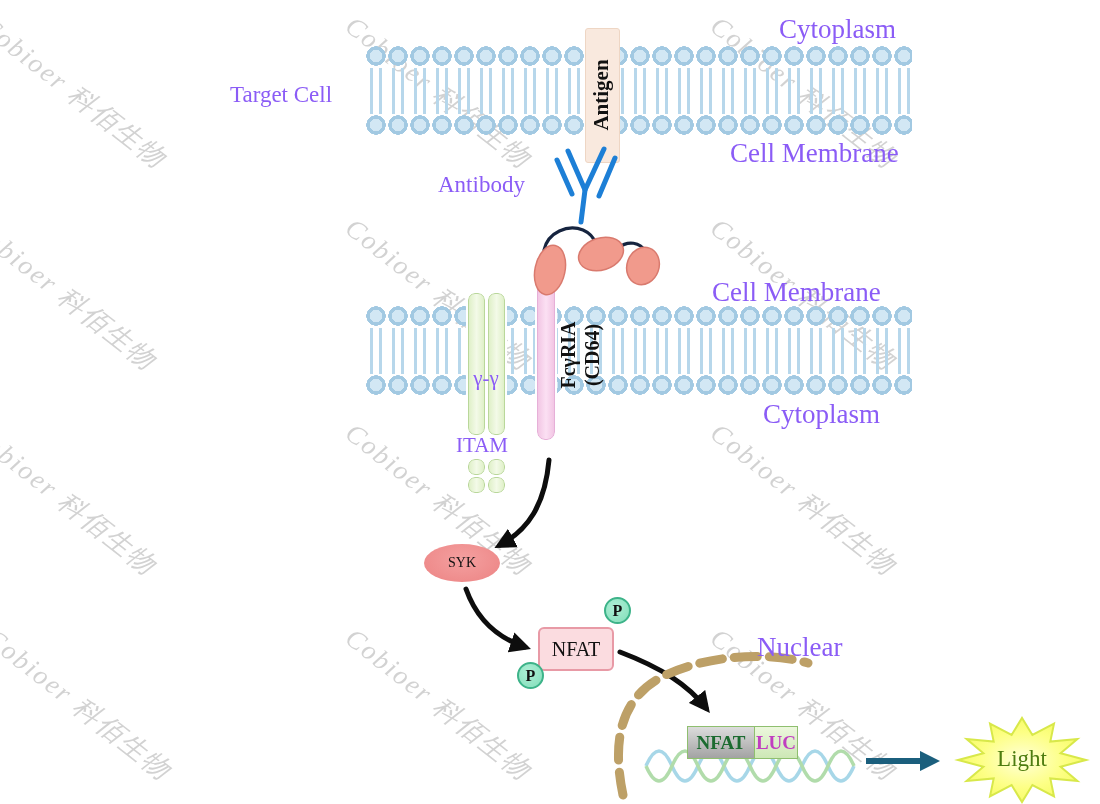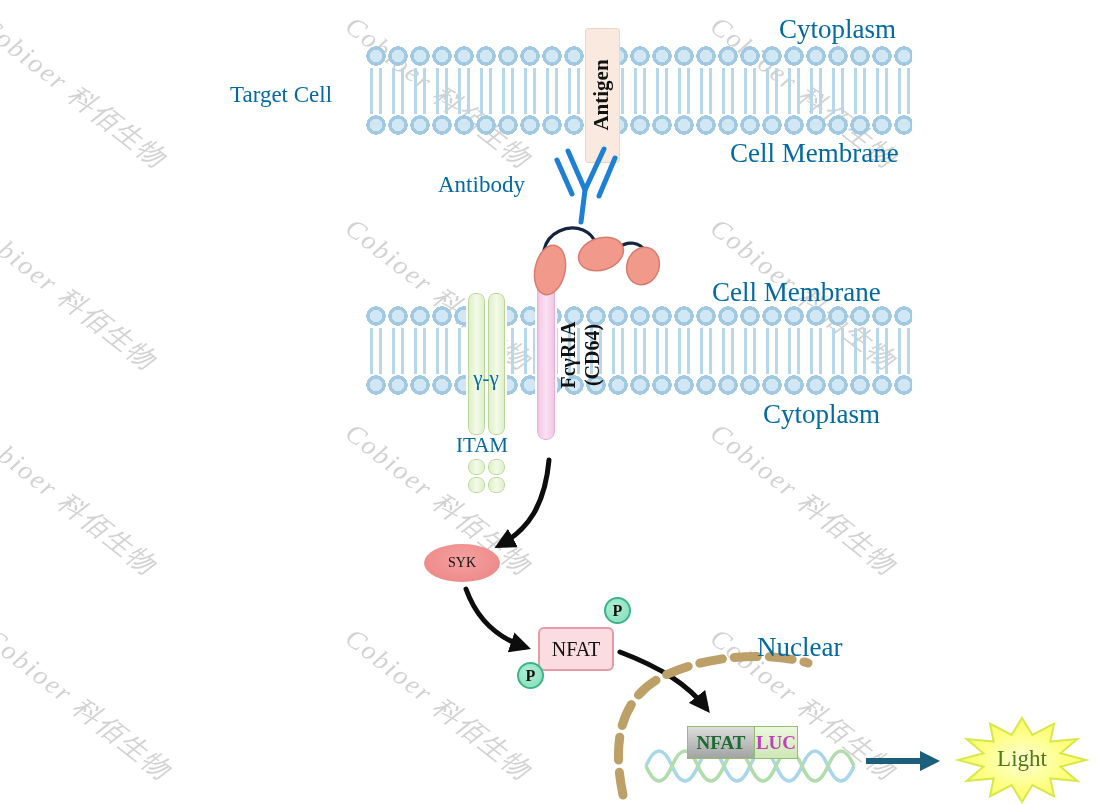--- a/index.html
+++ b/index.html
@@ -22,21 +22,21 @@
     background-image: radial-gradient(circle 10px at 11px 11px, #d2e7f4 0 62%, #a2c9e2 63% 96%, transparent 97%);
     background-size:22px 23px; background-repeat:repeat-x;
   }
   .mem-tails {
     height:23px;
     background-image: repeating-linear-gradient(90deg,
       transparent 0 5px, #b7d7eb 5px 8px, transparent 8px 14px, #b7d7eb 14px 17px, transparent 17px 22px);
   }
 
   
-  .lbl { position:absolute; color:#0369a1; white-space:nowrap; }
+  .lbl { position:absolute; color:#8b5cf6; white-space:nowrap; }
   .serif27 { font-size:27px; }
   .bold { font-weight:normal; }
   .center { text-align:center; }
 
   .vtext {
     position:absolute; transform:rotate(-90deg); text-align:center;
     font-weight:bold; color:#111;
   }
 
   

